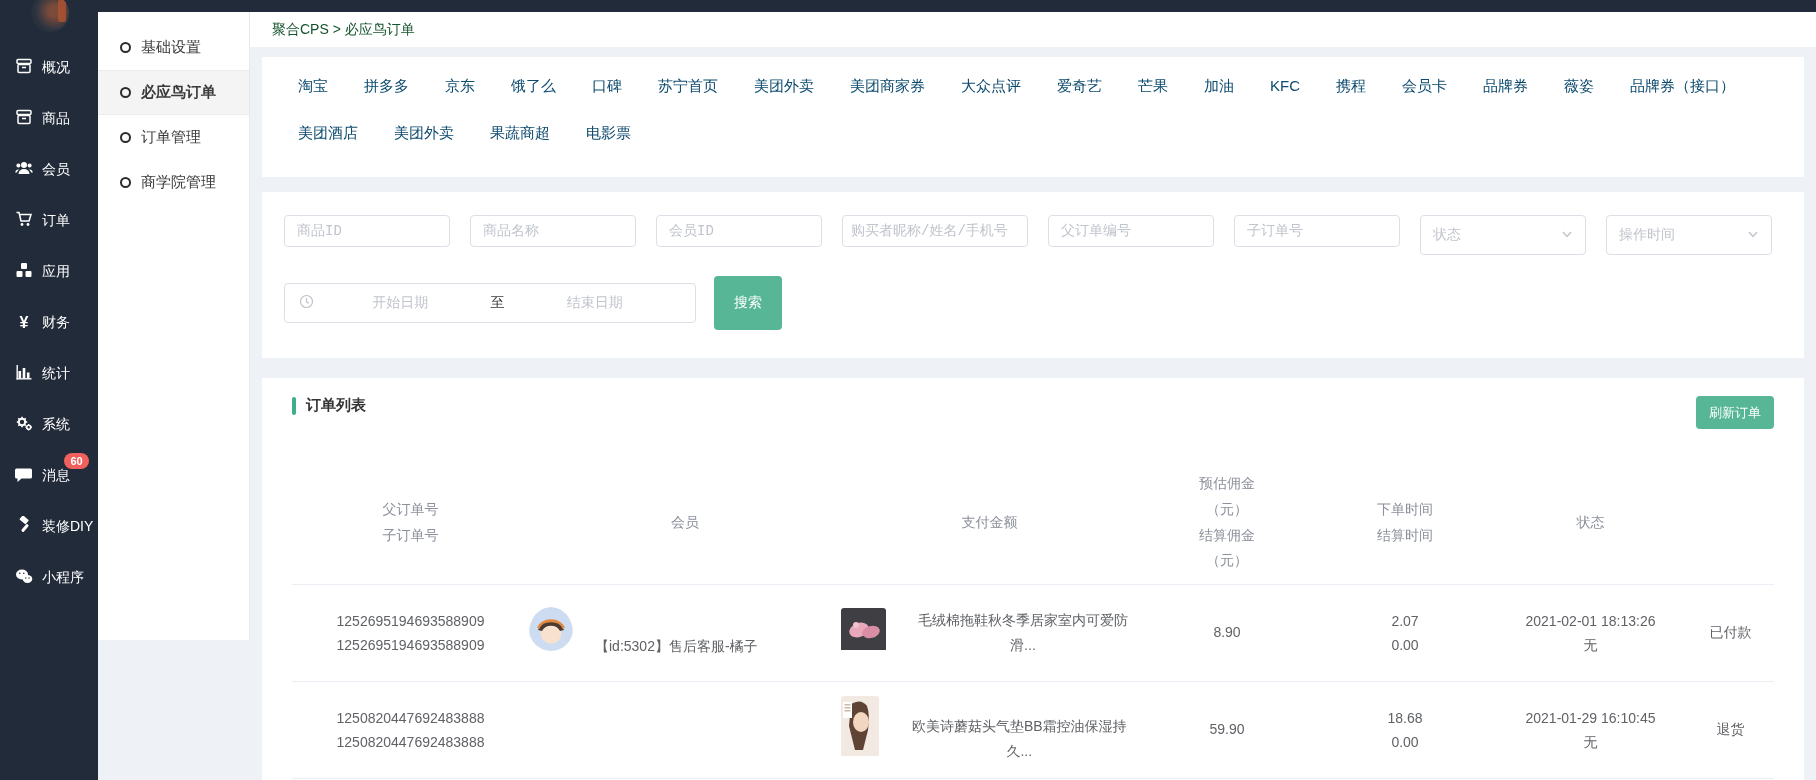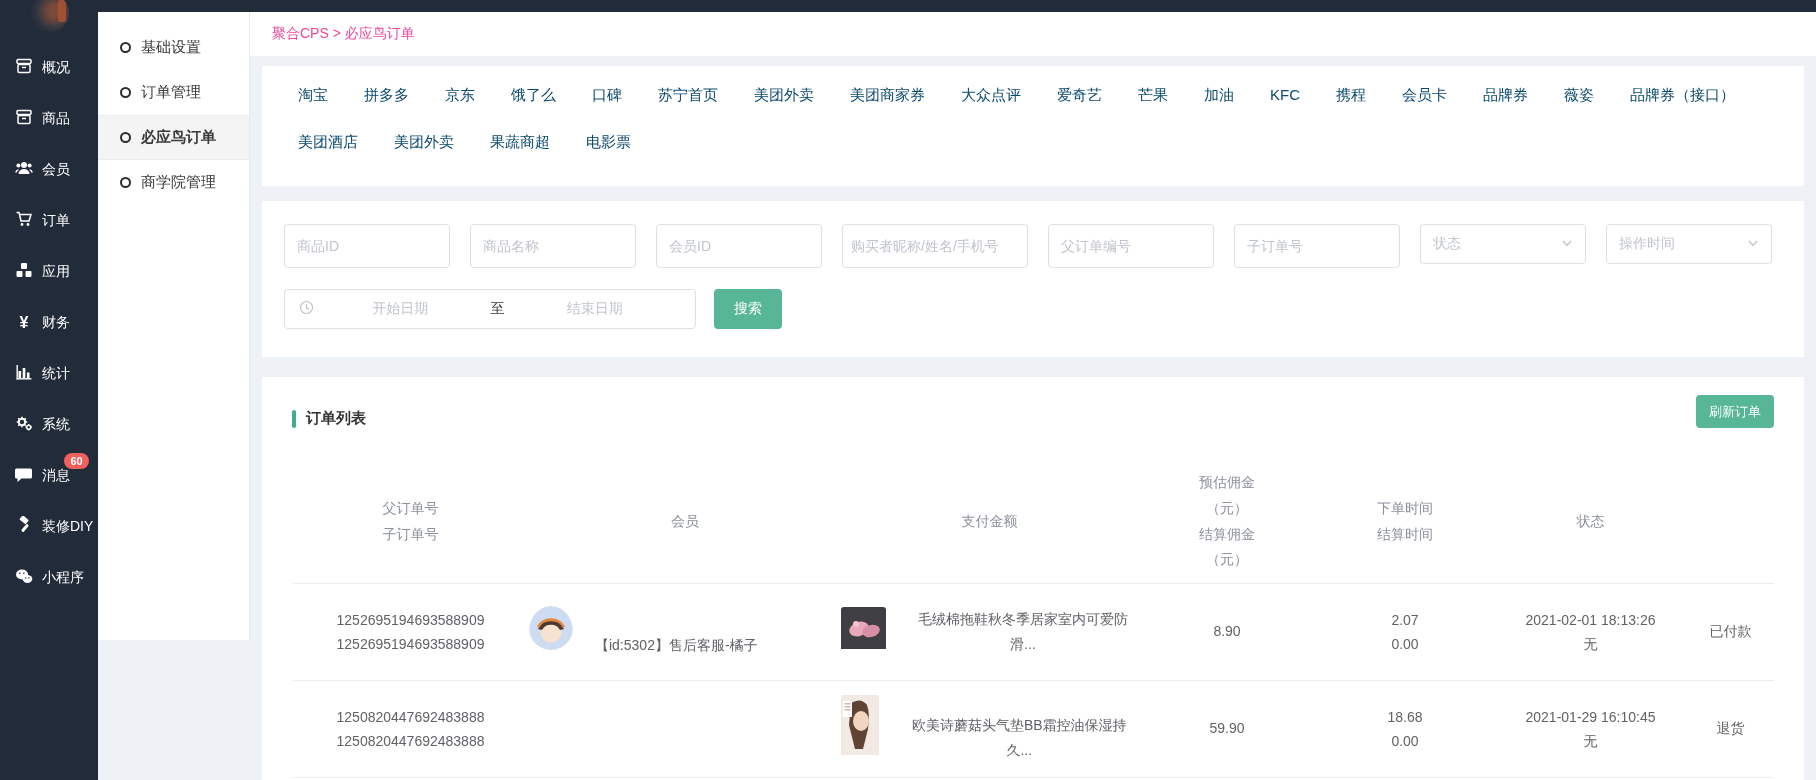--- a/index.html
+++ b/index.html
@@ -36,55 +36,55 @@
   .submenu { position:absolute; top:12px; left:98px; width:152px; height:628px; background:#fff; border-right:1px solid #e6e9ee; z-index:2; }
   .sub-item {
     height:45px; display:flex; align-items:center; gap:10px; padding-left:22px;
     font-size:15px; color:#3a3a3a; cursor:pointer;
   }
   .sub-item.active { background:#f4f4f5; border-top:1px solid #ececec; border-bottom:1px solid #ececec; font-weight:bold; }
   .sub-dot { width:11px; height:11px; border:2px solid #2c2c2c; border-radius:50%; flex:0 0 auto; }
 
   
   .main { position:absolute; top:12px; left:250px; width:1566px; height:768px; }
-  .breadcrumb-bar { height:44px; background:#fff; display:flex; align-items:center; padding-left:22px; font-size:14px; color:#ec4899; }
+  .breadcrumb-bar { height:35px; background:#fff; display:flex; align-items:center; padding-left:22px; font-size:14px; color:#14532d; }
 
   .card { background:#fff; margin:0 12px; }
   .tabs-card { margin-top:10px; padding:20px 36px 6px; }
   .tab-row { display:flex; flex-wrap:wrap; column-gap:36px; row-gap:0; font-size:15px; color:#0c4a6e; margin-bottom:28px; }
   .tab { cursor:pointer; white-space:nowrap; }
 
   .filter-card { margin-top:15px; padding:23px 22px 28px; }
   .filter-row { display:flex; gap:20px; }
   .f-input {
-    width:166px; height:44px; border:1px solid #dcdfe6; border-radius:4px; padding:0 12px;
-    font-size:14px; color:#606266; outline:none; font-family:Liberation Sans, sans-serif; background:#fff;
+    width:166px; height:32px; border:1px solid #dcdfe6; border-radius:4px; padding:0 12px;
+    font-size:14px; color:#606266; outline:none; font-family:Liberation Mono, monospace; background:#fff;
   }
   .f-input::placeholder { color:#c0c4cc; }
   .f-input.wide { width:186px;padding-left:8px; }
   .f-select {
     width:166px; height:40px; border:1px solid #dcdfe6; border-radius:4px; padding:0 12px;
     display:flex; align-items:center; justify-content:space-between; color:#c0c4cc; font-size:14px; cursor:pointer; background:#fff;
   }
   .date-row { display:flex; margin-top:21px; align-items:center; }
   .date-box {
     width:412px; height:40px; border:1px solid #dcdfe6; border-radius:4px;
     display:flex; align-items:center; padding:0 14px; background:#fff;
   }
   .date-box .ph { flex:1; text-align:center; color:#c0c4cc; font-size:14px; }
   .date-box .sep { color:#3a3a3a; font-size:14px; padding:0 4px; }
   .btn-green {
     background:#56b696; color:#fff; border:none; border-radius:4px; font-size:14px;
     font-family:inherit; cursor:pointer; display:inline-flex; align-items:center; justify-content:center;
   }
-  .search-btn { width:68px; height:40px; margin-left:18px; }
+  .search-btn { width:68px; height:54px; margin-left:18px; }
 
   
   .orders-card { margin-top:20px; padding:18px 30px 0; height:480px; }
-  .orders-head { display:flex; align-items:flex-end; justify-content:space-between; }
+  .orders-head { display:flex; align-items:flex-start; justify-content:space-between; }
   .orders-title { display:flex; align-items:center; gap:10px; font-size:15px; font-weight:bold; color:#333; }
   .title-marker { width:4px; height:18px; border-radius:2px; background:#3fae8c; }
   .refresh-btn { padding:0 13px; height:33px; font-size:13px; }
 
   .otable { margin-top:32px; }
   .t-grid { display:grid; grid-template-columns:237px 312px 297px 178px 178px 193px auto; }
   .thead { min-height:124px; align-items:center; border-bottom:1px solid #ebeef5; color:#8b909a; font-size:14px; }
   .th { text-align:center; line-height:1.85; }
   .trow { height:97px; align-items:center; border-bottom:1px solid #ebeef5; font-size:14px; color:#606266; }
   .td { text-align:center; line-height:1.8; }
@@ -220,27 +220,27 @@
 
   </nav>
 </aside>
 
 <aside class="submenu">
   <div style="height:13px"></div>
   <div class="sub-item">
     <span class="sub-dot"></span>
     <span>基础设置</span>
   </div>
+  <div class="sub-item active">
+    <span class="sub-dot"></span>
+    <span>必应鸟订单</span>
+  </div>
   <div class="sub-item">
     <span class="sub-dot"></span>
     <span>订单管理</span>
-  </div>
-  <div class="sub-item active">
-    <span class="sub-dot"></span>
-    <span>必应鸟订单</span>
   </div>
   <div class="sub-item">
     <span class="sub-dot"></span>
     <span>商学院管理</span>
   </div>
 </aside>
 
 <main class="main">
 
   <div class="breadcrumb-bar">

